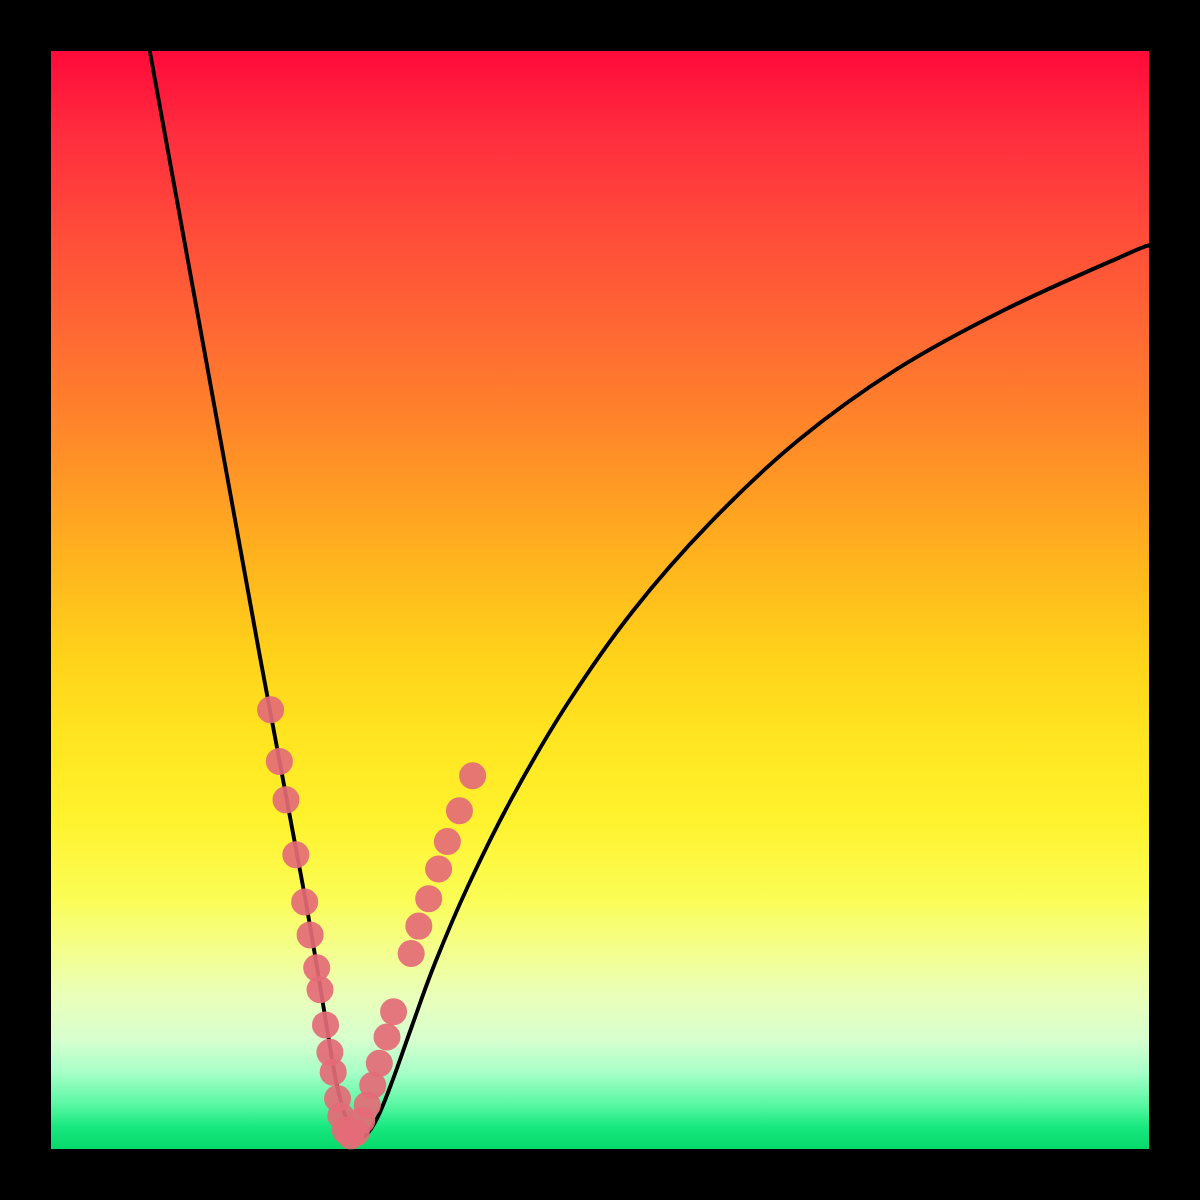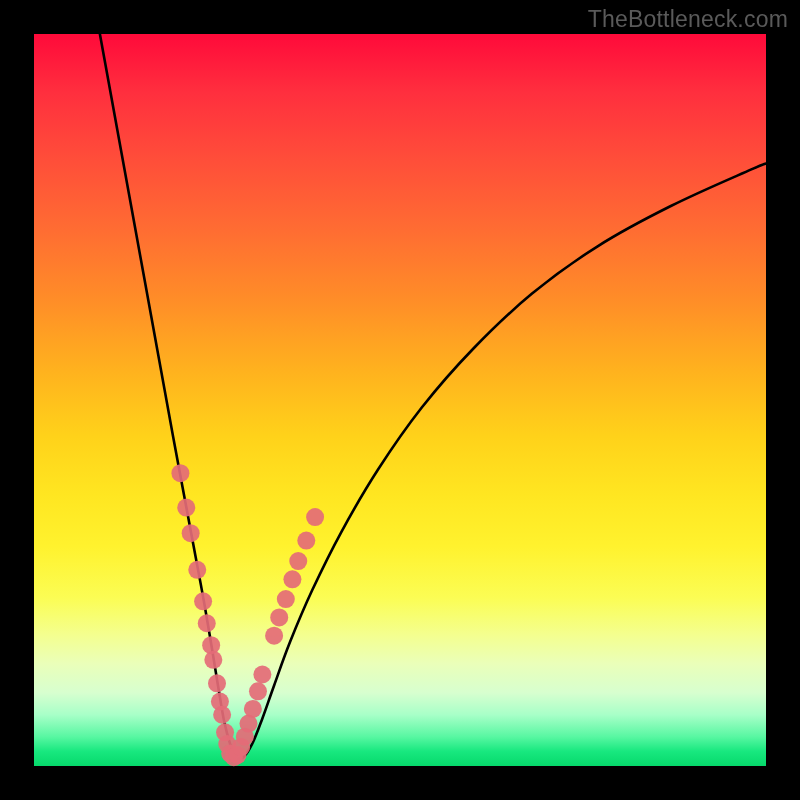--- a/index.html
+++ b/index.html
@@ -61,21 +61,20 @@
     top: 0;
     width: 732px;
     height: 732px;
     overflow: visible;
   }
 </style>
 </head>
 <body>
 
 <div class="frame">
-  <div class="watermark">TheBottleneck.com</div>
 
   <div class="plot-area">
     <svg class="curve" viewBox="0 0 732 732" preserveAspectRatio="none">
       <path id="curve-path" fill="none" stroke="#000" stroke-width="2.6" stroke-linecap="round" stroke-linejoin="round" d="M 65.88 0.00 C 68.52 14.49, 75.25 51.53, 80.52 80.52 C 85.79 109.51, 89.89 132.05, 95.16 161.04 C 100.43 190.03, 104.53 212.57, 109.80 241.56 C 115.07 270.55, 119.17 293.09, 124.44 322.08 C 129.71 351.07, 134.47 377.57, 139.08 402.60 C 143.69 427.63, 146.11 440.08, 150.06 461.16 C 154.01 482.24, 157.35 499.96, 161.04 519.72 C 164.73 539.48, 167.39 553.17, 170.56 570.96 C 173.72 588.75, 175.97 602.73, 178.61 618.54 C 181.24 634.35, 183.09 646.28, 185.20 658.80 C 187.30 671.32, 188.34 678.86, 190.32 688.08 C 192.30 697.30, 194.07 703.72, 196.18 710.04 C 198.28 716.36, 199.66 720.84, 202.03 723.22 C 204.40 725.59, 206.45 725.59, 209.35 723.22 C 212.25 720.84, 214.71 717.02, 218.14 710.04 C 221.56 703.06, 224.43 694.96, 228.38 684.42 C 232.34 673.88, 235.09 665.31, 240.10 651.48 C 245.10 637.65, 249.35 624.69, 256.20 607.56 C 263.05 590.43, 268.94 576.08, 278.16 556.32 C 287.38 536.56, 295.58 519.50, 307.44 497.76 C 319.30 476.02, 329.55 457.94, 344.04 435.54 C 358.53 413.14, 370.83 395.06, 387.96 373.32 C 405.09 351.58, 419.44 335.18, 439.20 314.76 C 458.96 294.34, 475.36 278.31, 497.76 259.86 C 520.16 241.41, 538.61 228.09, 563.64 212.28 C 588.67 196.47, 609.17 185.85, 636.84 172.02 C 664.51 158.19, 700.23 143.06, 717.36 135.42 C 734.49 127.78, 729.36 130.62, 732.00 129.56"></path>
       <g id="marker-layer">
           <circle cx="146.40" cy="439.20" r="9" fill="#e46b77" fill-opacity="0.92"></circle>
           <circle cx="152.26" cy="473.60" r="9" fill="#e46b77" fill-opacity="0.92"></circle>
           <circle cx="156.65" cy="499.22" r="9" fill="#e46b77" fill-opacity="0.92"></circle>
           <circle cx="163.24" cy="535.82" r="9" fill="#e46b77" fill-opacity="0.92"></circle>
           <circle cx="169.09" cy="567.30" r="9" fill="#e46b77" fill-opacity="0.92"></circle>

